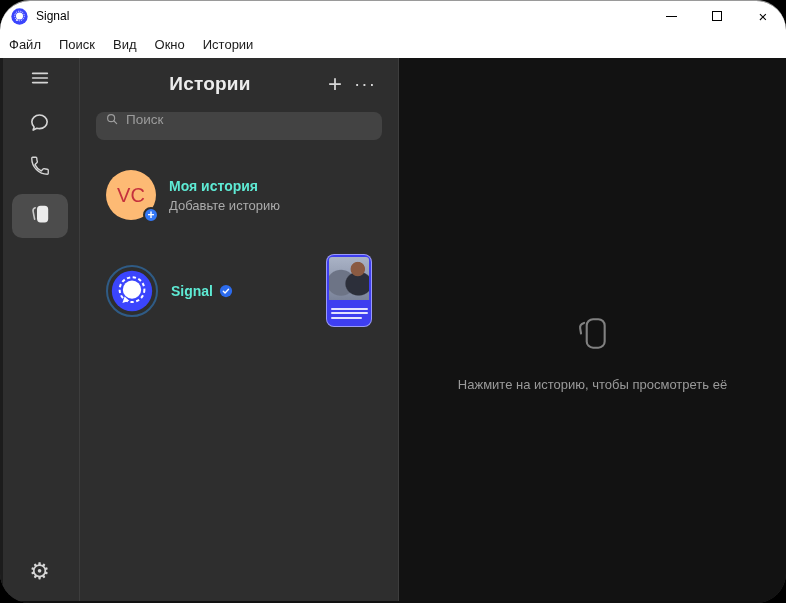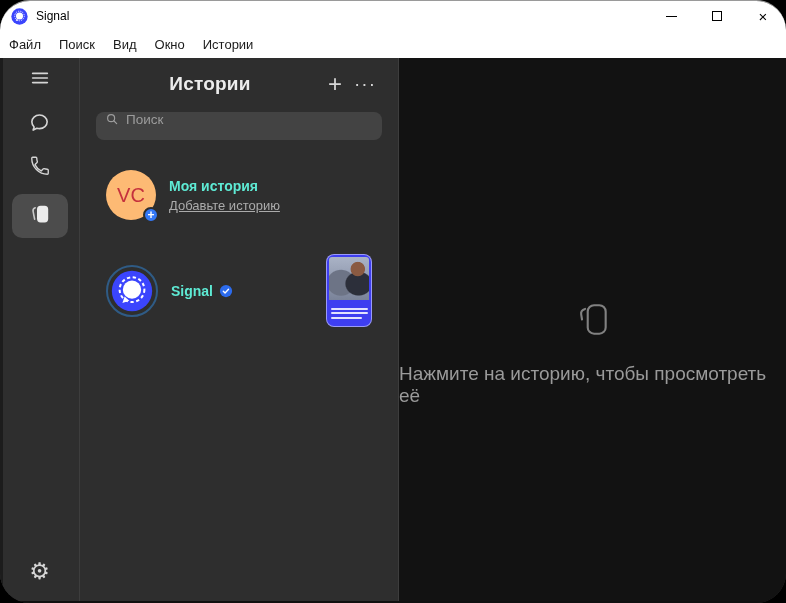--- a/index.html
+++ b/index.html
@@ -49,41 +49,41 @@
   .stories-list { margin-top:22px; padding:0 10px; }
   .story-row { display:flex; align-items:center; padding:8px 16px; border-radius:10px; cursor:pointer; }
   .story-row.my-story { margin-bottom:18px; }
   .avatar-initials { width:50px; height:50px; border-radius:50%; background:#fdba74; color:#c5313d;
     display:flex; align-items:center; justify-content:center; font-size:20px; position:relative; flex-shrink:0; }
   .add-badge { position:absolute; right:-3px; bottom:-3px; width:16px; height:16px; border-radius:50%;
     background:#3478f6; color:#fff; border:2.5px solid #2e2e2e; display:flex; align-items:center; justify-content:center;
     font-size:12px; line-height:1; font-weight:600; }
   .row-text { margin-left:13px; flex:1; min-width:0; }
   .row-title { font-size:14px; font-weight:700; color:#5eead4; display:flex; align-items:center; gap:6px; }
-  .row-sub { font-size:13px; color:#ababab; margin-top:4px;text-decoration:underline; }
+  .row-sub { font-size:13px; color:#ababab; margin-top:4px; }
   .story-ring { width:52px; height:52px; border-radius:50%; border:2px solid #2f5b85; padding:2px; flex-shrink:0; }
   .signal-avatar { width:44px; height:44px; display:flex; }
   .verified-badge { width:14px; height:14px; display:flex; flex-shrink:0; }
   
   .thumb { width:46px; height:73px; border-radius:8px; background:#3e3ef0; border:1px solid rgba(230,230,255,.55);
     overflow:hidden; display:flex; flex-direction:column; flex-shrink:0; cursor:pointer; }
   .thumb-photo { height:43px; margin:2px 2px 0; border-radius:3px 3px 0 0;
     background:
       radial-gradient(circle at 72% 28%, #8a5a42 0 16%, transparent 18%),
       radial-gradient(ellipse at 74% 62%, #2c2f3a 0 30%, transparent 33%),
       radial-gradient(ellipse at 30% 60%, #6d7486 0 34%, transparent 37%),
       linear-gradient(180deg, #aab3c6 0%, #8d96ac 60%, #7a8399 100%);
   }
   .thumb-lines { flex:1; display:flex; flex-direction:column; justify-content:center; gap:2.5px; padding:0 3.5px; }
   .thumb-line { height:2px; background:rgba(255,255,255,.85); border-radius:1px; }
   .thumb-line:nth-child(3) { width:86%; }
   
   .preview-panel { flex:1; background:#121212; display:flex; align-items:center; justify-content:center; }
   .preview-inner { display:flex; flex-direction:column; align-items:center; transform:translateY(24px); }
-  .preview-hint { margin-top:20px; color:#9a9a9a; font-size:19px; }
+  .preview-hint { margin-top:20px; color:#9a9a9a; font-size:13px; }
 </style>
 </head>
 <body>
 
 <div class="window">
 
   <div class="titlebar">
     <span class="titlebar-logo">
       <svg viewBox="0 0 48 48" width="17" height="17">
         <circle cx="24" cy="24" r="23" fill="#3b45fd"></circle>

